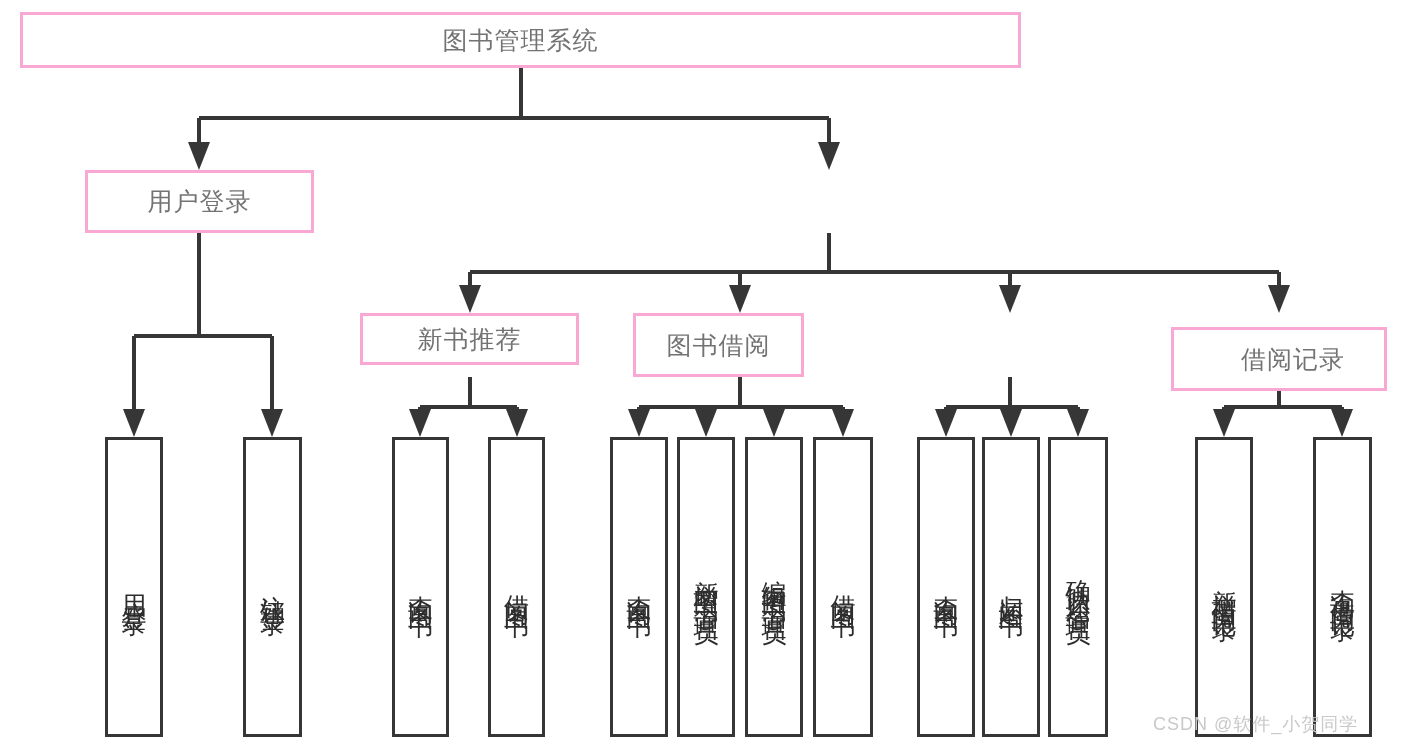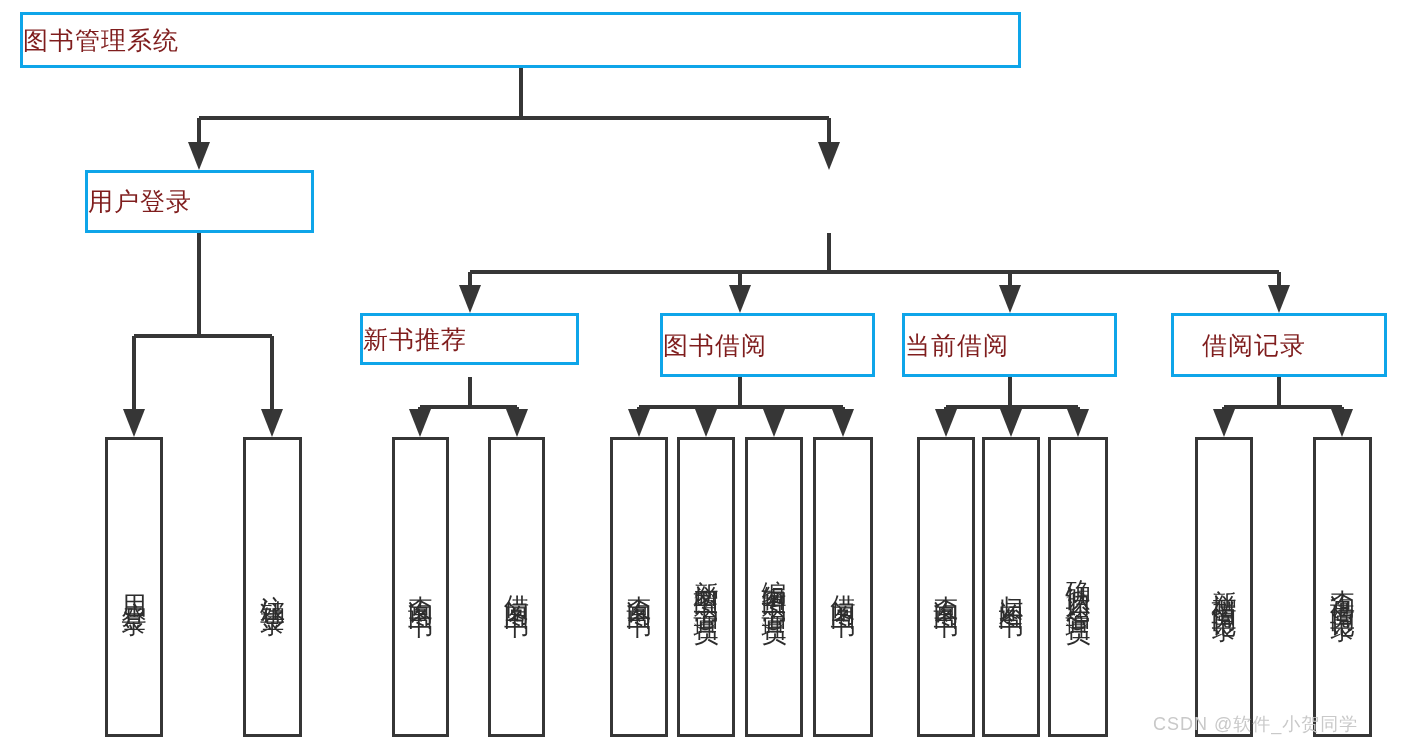--- a/index.html
+++ b/index.html
@@ -19,27 +19,27 @@
     position: absolute;
     left: 0;
     top: 0;
     width: 1405px;
     height: 747px;
   }
   .hbox {
     position: absolute;
     box-sizing: border-box;
     background: #ffffff;
-    border: 3px solid #0ea5e9;
+    border: 3px solid #f9a8d4;
     display: flex;
     align-items: center;
-    justify-content: flex-start;
+    justify-content: center;
     font-size: 25px;
     letter-spacing: 1px;
-    color: #7f1d1d;
+    color: #737373;
     white-space: nowrap;
   }
   .vbox {
     position: absolute;
     box-sizing: border-box;
     background: #ffffff;
     border: 3px solid #363636;
     top: 437px;
     height: 300px;
     display: flex;
@@ -122,27 +122,24 @@
     <span>图书管理系统</span>
   </div>
 
   <div class="hbox" style="left:85px; top:170px; width:229px; height:63px;">
     <span>用户登录</span>
   </div>
 
   <div class="hbox" style="left:360px; top:313px; width:219px; height:52px;">
     <span>新书推荐</span>
   </div>
-  <div class="hbox" style="left:633px; top:313px; width:215px; height:64px;margin-left:27px;">
+  <div class="hbox" style="left:633px; top:313px; width:171px; height:64px;">
     <span>图书借阅</span>
   </div>
-  <div class="hbox" style="left:902px; top:313px; width:215px; height:64px;">
-    <span>当前借阅</span>
-  </div>
-  <div class="hbox" style="left:1171px; top:313px; width:216px; height:64px;padding-left:28px;">
+  <div class="hbox" style="left:1171px; top:327px; width:216px; height:64px;padding-left:28px;">
     <span>借阅记录</span>
   </div>
 
   <div class="vbox" style="left:105px; width:58px;">
     <span class="vtext">用户登录</span>
   </div>
   <div class="vbox" style="left:243px; width:59px;">
     <span class="vtext">注销登录</span>
   </div>
 

